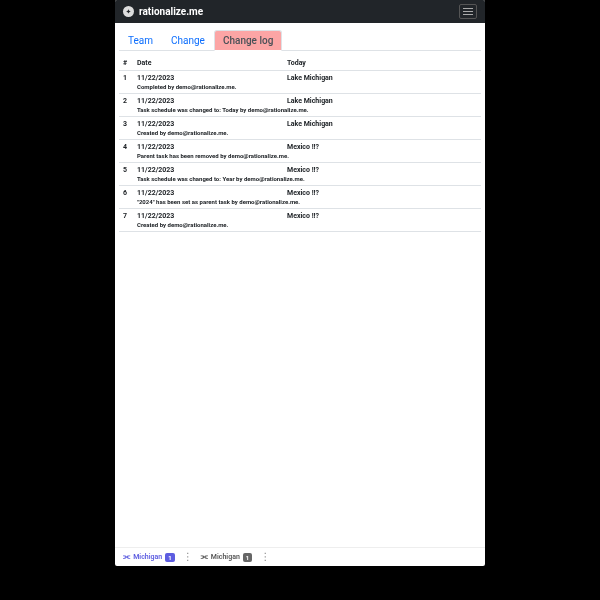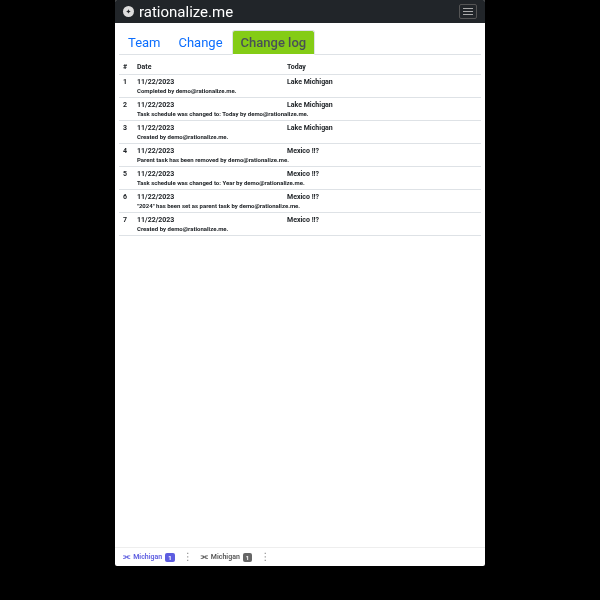--- a/index.html
+++ b/index.html
@@ -41,22 +41,22 @@
     height: 11px;
     border-radius: 50%;
     background: #ddd;
     display: flex;
     align-items: center;
     justify-content: center;
     color: #212529;
     font-size: 7px;
   }
   .brand-text {
-    font-size: 15px;
-    font-weight: 400;
+    font-size: 10px;
+    font-weight: 700;
   }
   .hamburger {
     width: 18px;
     height: 15px;
     border: 1px solid #555;
     border-radius: 2px;
     display: flex;
     flex-direction: column;
     justify-content: center;
     align-items: center;
@@ -70,35 +70,35 @@
     background: #aaa;
   }
   .content {
     flex: 1;
     padding: 7px 4px;
     overflow: auto;
   }
   .tabs {
     display: flex;
     border-bottom: 1px solid #dee2e6;
-    font-size: 13px;
+    font-size: 10px;
   }
   .tab {
     padding: 4px 8px;
     color: #0d6efd;
     cursor: pointer;
     border: 1px solid transparent;
     border-top-left-radius: 3px;
     border-top-right-radius: 3px;
     margin-bottom: -1px;
   }
   .tab.active {
     color: #495057;
     border-color: #dee2e6 #dee2e6 #fff;
-    background: #84cc16;
+    background: #fca5a5;
     font-weight: 500;
   }
   .table {
     width: 100%;
     border-collapse: collapse;
     margin-top: 5px;
     font-size: 7px;
   }
   .table th {
     text-align: left;

